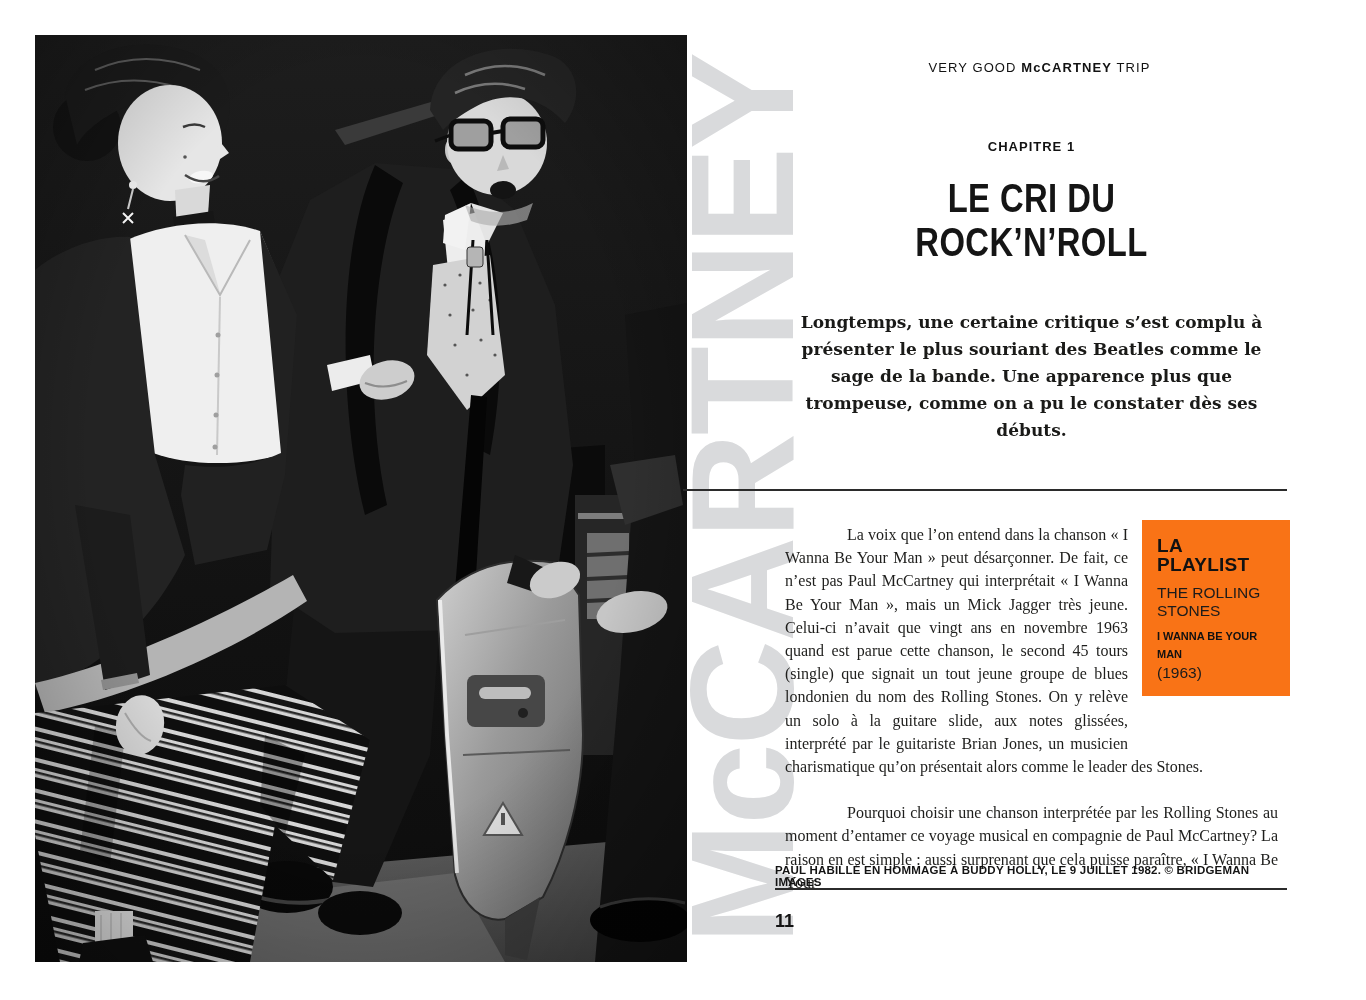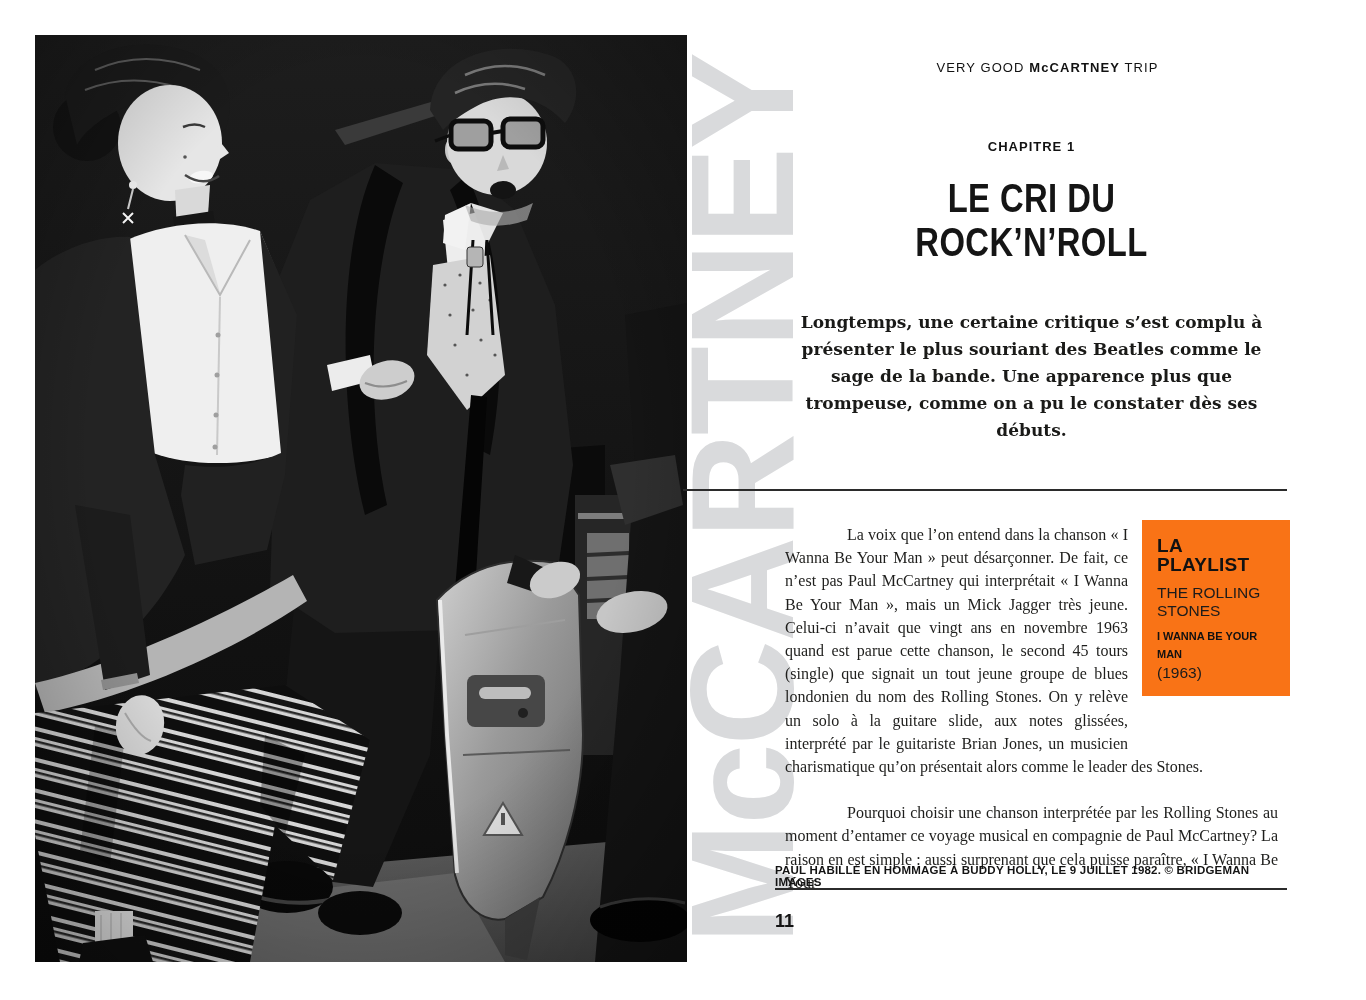--- a/index.html
+++ b/index.html
@@ -24,21 +24,21 @@
     position:absolute;top:50%;left:50%;
     transform:translate(-50%,-50%) rotate(-90deg);
     white-space:nowrap;width:927px;text-align:center;
     font-weight:900;font-size:146px;letter-spacing:-2px;
     color:#d9dadc;line-height:1;
     font-family:"Liberation Sans",sans-serif;
   }
   
   .rcol{position:absolute;left:773px;top:0;width:517px;height:1000px;z-index:2;}
   .running-header{
-    position:absolute;top:60px;left:16px;width:100%;text-align:center;
+    position:absolute;top:60px;left:8px;width:100%;text-align:center;
     font-size:13px;letter-spacing:1.1px;font-weight:500;color:#121212;
   }
   .running-header strong{font-weight:900;}
   .chapter-label{
     position:absolute;top:139px;left:0;width:100%;text-align:center;
     font-size:13px;font-weight:800;letter-spacing:1px;color:#121212;
   }
   .chapter-title{
     position:absolute;top:176px;left:0;width:100%;text-align:center;
     font-size:40px;line-height:44px;font-weight:900;letter-spacing:.5px;

